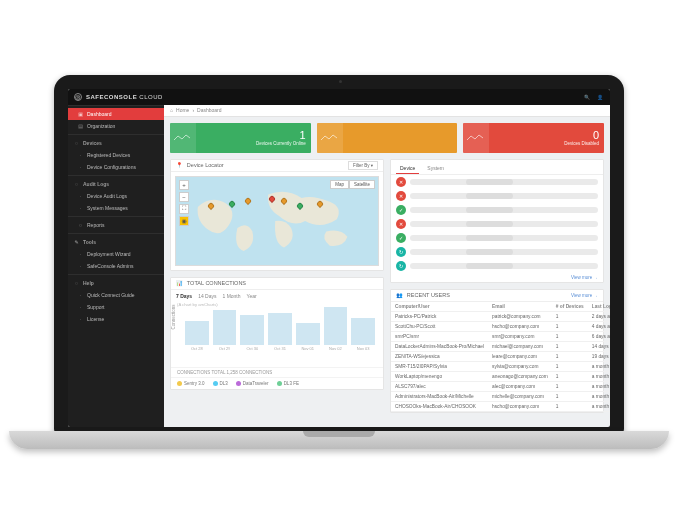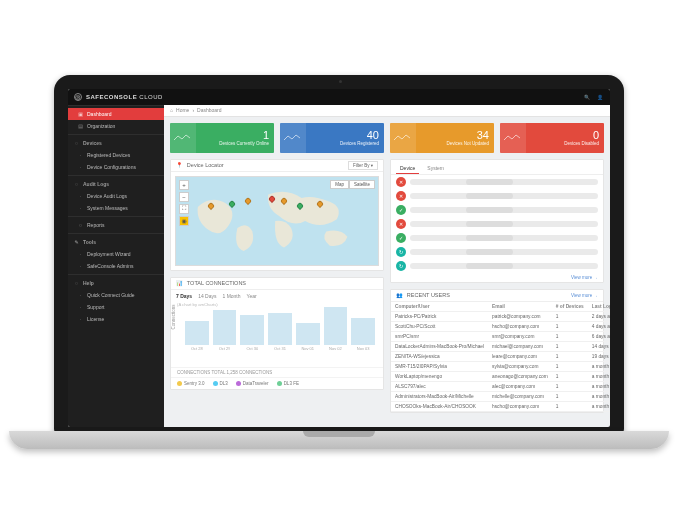--- a/index.html
+++ b/index.html
@@ -190,40 +190,25 @@
                 <div class="spark">
                   <svg width="20" height="12">
                     <polyline points="1,8 5,4 9,7 13,3 17,6" stroke="#fff" stroke-width="1" fill="none"></polyline>
                   </svg>
                 </div>
                 <div class="body">
                   <div class="num">1</div>
                   <div class="lbl">Devices Currently Online</div>
                 </div>
               </div>
-              <div class="card" style="background: rgb(58, 120, 195);">
-                <div class="spark">
-                  <svg width="20" height="12">
-                    <polyline points="1,8 5,4 9,7 13,3 17,6" stroke="#fff" stroke-width="1" fill="none"></polyline>
-                  </svg>
-                </div>
-                <div class="body">
-                  <div class="num">40</div>
-                  <div class="lbl">Devices Registered</div>
-                </div>
-              </div>
               <div class="card" style="background: rgb(231, 154, 43);">
                 <div class="spark">
                   <svg width="20" height="12">
                     <polyline points="1,8 5,4 9,7 13,3 17,6" stroke="#fff" stroke-width="1" fill="none"></polyline>
                   </svg>
-                </div>
-                <div class="body">
-                  <div class="num">34</div>
-                  <div class="lbl">Devices Not Updated</div>
                 </div>
               </div>
               <div class="card" style="background: rgb(226, 74, 61);">
                 <div class="spark">
                   <svg width="20" height="12">
                     <polyline points="1,8 5,4 9,7 13,3 17,6" stroke="#fff" stroke-width="1" fill="none"></polyline>
                   </svg>
                 </div>
                 <div class="body">
                   <div class="num">0</div>

